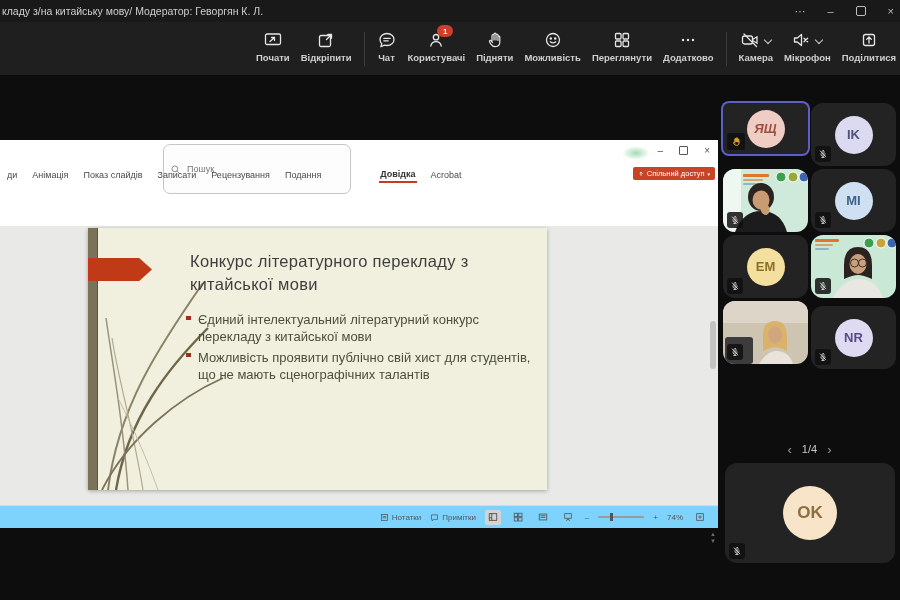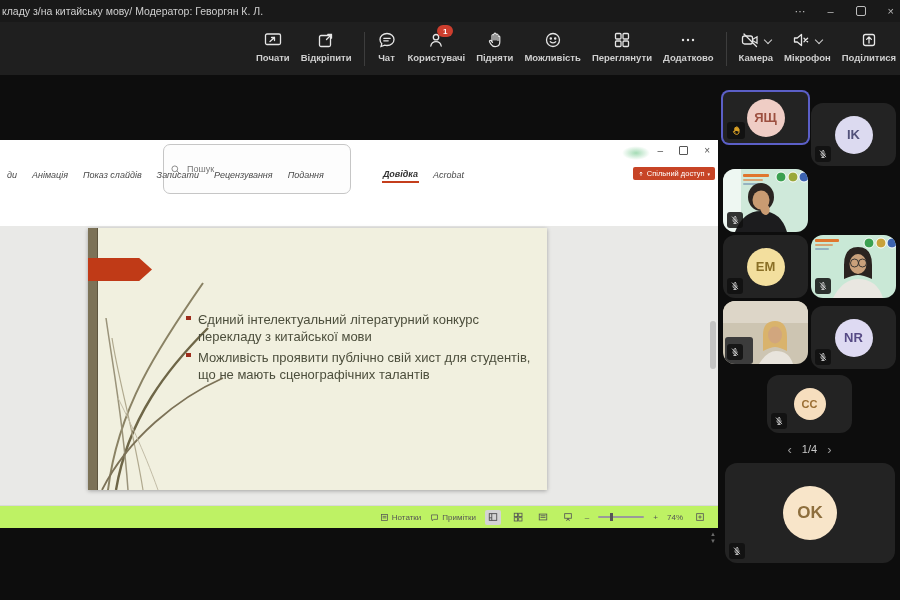--- a/index.html
+++ b/index.html
@@ -37,21 +37,21 @@
   
   .ppt{position:absolute;left:0;top:65px;width:718px;height:388px;background:#fff;}
   .ppt-search{position:absolute;left:163px;top:4px;width:174px;height:16px;border:1px solid #c6c6c6;border-radius:7px;
     background:#fdfdfd;display:flex;align-items:center;gap:4px;padding:16px 6px;}
   .ppt-search input{border:none;outline:none;background:transparent;font-family:inherit;font-size:9px;color:#666;width:140px;}
   .ppt-winctrl{position:absolute;right:8px;top:2px;display:flex;gap:16px;color:#555;font-size:10px;align-items:center;height:16px;}
   .ppt-wc-max{width:7px;height:7px;border:1px solid #555;border-radius:1px;}
   .green-smudge{position:absolute;left:622px;top:6px;width:28px;height:14px;border-radius:50%;
     background:radial-gradient(ellipse at center,rgba(90,190,120,.55),rgba(90,190,120,0) 70%);}
   .ppt-tabs{position:absolute;left:0;top:26px;width:100%;height:17px;display:flex;align-items:center;gap:13px;
-    padding-left:6px;font-size:9px;color:#4a4a4a;box-sizing:border-box;font-style:italic;}
+    padding-left:6px;font-size:9px;color:#4a4a4a;box-sizing:border-box;}
   .ppt-tab{white-space:nowrap;cursor:pointer;padding:2px 1px;}
   .ppt-tab.active{font-weight:bold;color:#333;border-bottom:2px solid #c43e1c;margin-left:44px;}
   .share-btn{position:absolute;right:3px;top:27px;height:13px;background:#c74426;color:#fff;font-size:7.5px;
     border:none;border-radius:2px;display:flex;align-items:center;gap:3px;padding:0 5px;font-family:inherit;cursor:pointer;}
   .slide-area{position:absolute;left:0;top:86px;width:718px;height:279px;background:#e9e9e7;}
 
   
   .slide{position:absolute;left:88px;top:2px;width:459px;height:262px;background:#f1f0df;box-shadow:0 1px 4px rgba(0,0,0,.3);overflow:hidden;}
   .slide-bar{position:absolute;left:0;top:0;width:9px;height:100%;background:#7c7257;border-right:1px solid #5e553f;}
   .slide-arrow{position:absolute;left:0;top:30px;width:64px;height:23px;background:#c03a17;
@@ -59,21 +59,21 @@
   .grass{position:absolute;left:0;top:0;width:140px;height:262px;}
   .slide-title{position:absolute;left:102px;top:22px;width:350px;font-size:16.5px;line-height:1.4;color:#3e3e3e;letter-spacing:.3px;}
   .slide-bullets{position:absolute;left:98px;top:84px;width:358px;margin:0;padding:0;list-style:none;}
   .slide-bullets li{position:relative;padding-left:12px;margin-bottom:4px;font-size:13px;line-height:1.3;color:#4c4e3c;}
   .slide-bullets li::before{content:"";position:absolute;left:0;top:3.5px;width:5px;height:4px;background:#9e2d1c;}
 
   .ppt-scroll{position:absolute;right:1px;top:90px;width:8px;height:270px;}
   .ppt-scroll .thumb{position:absolute;left:1px;top:5px;width:6px;height:48px;background:#c4c4c4;border-radius:3px;}
   .ppt-scroll .nav{position:absolute;left:0;top:215px;width:8px;color:#6a6a6a;font-size:6px;line-height:7px;text-align:center;}
 
-  .ppt-status{position:absolute;left:0;top:365px;width:718px;height:23px;background:#bef264;border-top:1px solid #d9d9d9;
+  .ppt-status{position:absolute;left:0;top:365px;width:718px;height:23px;background:#7dd3fc;border-top:1px solid #d9d9d9;
     display:flex;align-items:center;justify-content:flex-end;gap:9px;padding-right:10px;box-sizing:border-box;
     font-size:8px;color:#555;}
   .st-item{display:flex;align-items:center;gap:3px;cursor:pointer;}
   .view-ico{width:16px;height:15px;display:flex;align-items:center;justify-content:center;border-radius:2px;cursor:pointer;color:#555;}
   .view-ico.sel{background:#d4d4d4;}
   .zoom-track{position:relative;width:46px;height:2px;background:#9a9a9a;border-radius:1px;}
   .zoom-thumb{position:absolute;left:12px;top:-3px;width:3px;height:8px;background:#555;}
 
   
   .tile{position:absolute;background:#232323;border-radius:12px;overflow:hidden;}
@@ -271,20 +271,21 @@
           <svg class="grass" viewBox="0 0 140 262" fill="none">
             <path d="M20 262 C30 180 70 120 115 55" stroke="#8a8264" stroke-width="2"></path>
             <path d="M28 262 C40 190 80 140 120 100" stroke="#6e6647" stroke-width="2.4"></path>
             <path d="M40 262 C35 190 25 140 18 90" stroke="#9a937a" stroke-width="1.5"></path>
             <path d="M55 262 C45 200 30 150 24 110" stroke="#b0a98e" stroke-width="1.2"></path>
             <path d="M14 262 C40 210 90 170 135 150" stroke="#7c7257" stroke-width="1.8"></path>
             <path d="M70 262 C55 220 40 190 30 170" stroke="#c2bca6" stroke-width="1"></path>
           </svg>
           <div class="slide-bar"></div>
           <div class="slide-arrow"></div>
+          <div class="slide-title">Конкурс літературного перекладу з китайської мови</div>
           <ul class="slide-bullets">
             <li>Єдиний інтелектуальний літературний конкурс перекладу з китайської мови</li>
             <li>Можливість проявити публічно свій хист для студентів, що не мають сценографічних талантів</li>
           </ul>
         </div>
         <div class="ppt-scroll">
           <div class="thumb"></div>
           <div class="nav">▲<br>▼</div>
         </div>
       </div>
@@ -339,21 +340,21 @@
           <svg width="10" height="10" viewBox="0 0 12 12" fill="none" stroke="#555" stroke-width="1">
               <rect x="2" y="2" width="8" height="8"></rect>
               <path d="M4 6 h4 M6 4 v4"></path>
             </svg>
         </span>
       </div>
     </div>
 
   </div>
 
-  <div class="tile selected" style="left:723px;top:92px;width:85px;height:51px;">
+  <div class="tile selected" style="left:723px;top:103px;width:85px;height:51px;font-style:italic;">
     <span class="avatar av-sm" style="background: rgb(239, 205, 197); color: rgb(156, 79, 63);">ЯЩ</span>
     <span class="hand-badge">
       <svg width="11" height="11" viewBox="0 0 16 16" fill="none" stroke="#f2b32a" stroke-width="1.4" stroke-linecap="round">
           <path d="M5.5 8.5 V4.5 a.8.8 0 0 1 1.6 0 V8 M7.1 8 V3.5 a.8.8 0 0 1 1.6 0 V8 M8.7 8 V4 a.8.8 0 0 1 1.6 0 v4.5 M10.3 8.8 V6 a.7.7 0 0 1 1.4 0 v4 c0 2.2-1.4 3.6-3.6 3.6 c-1.7 0-2.6-.7-3.4-2 l-1.1-1.8 a.8.8 0 0 1 1.3-.8 l1 1.2"></path>
         </svg>
     </span>
   </div>
   <div class="tile" style="left:811px;top:103px;width:85px;height:63px;">
     <span class="avatar av-sm" style="background: rgb(220, 218, 240); color: rgb(82, 82, 122);">IK</span>
     <span class="mic-badge">
@@ -378,20 +379,29 @@
       <path d="M12 63 Q20 42 38 42 Q58 42 64 63 Z" fill="#1c1c1e"></path>
       <ellipse cx="42" cy="40" rx="4.5" ry="6" fill="#c99b72" transform="rotate(-18 42 40)"></ellipse>
     </svg>
     <span class="mic-badge">
       <svg width="10" height="10" viewBox="0 0 16 16" fill="none" stroke="#e8e8e8" stroke-width="1.2" stroke-linecap="round">
           <rect x="6.4" y="2.5" width="3.2" height="6" rx="1.6"></rect>
           <path d="M4.5 8 a3.5 3.5 0 0 0 7 0 M8 11.5 V13.5 M6 13.5 h4 M3.5 3 L12.5 12.5"></path>
         </svg>
     </span>
   </div>
+  <div class="tile" style="left:811px;top:169px;width:85px;height:63px;">
+    <span class="avatar av-sm" style="background: rgb(207, 224, 242); color: rgb(63, 98, 136);">MI</span>
+    <span class="mic-badge">
+      <svg width="10" height="10" viewBox="0 0 16 16" fill="none" stroke="#e8e8e8" stroke-width="1.2" stroke-linecap="round">
+          <rect x="6.4" y="2.5" width="3.2" height="6" rx="1.6"></rect>
+          <path d="M4.5 8 a3.5 3.5 0 0 0 7 0 M8 11.5 V13.5 M6 13.5 h4 M3.5 3 L12.5 12.5"></path>
+        </svg>
+    </span>
+  </div>
   <div class="tile" style="left:723px;top:235px;width:85px;height:63px;">
     <span class="avatar av-sm" style="background: rgb(243, 223, 158); color: rgb(138, 111, 38);">EM</span>
     <span class="mic-badge">
       <svg width="10" height="10" viewBox="0 0 16 16" fill="none" stroke="#e8e8e8" stroke-width="1.2" stroke-linecap="round">
           <rect x="6.4" y="2.5" width="3.2" height="6" rx="1.6"></rect>
           <path d="M4.5 8 a3.5 3.5 0 0 0 7 0 M8 11.5 V13.5 M6 13.5 h4 M3.5 3 L12.5 12.5"></path>
         </svg>
     </span>
   </div>
   <div class="tile" style="left:811px;top:235px;width:85px;height:63px;">
@@ -434,29 +444,20 @@
   </div>
   <div class="tile" style="left:811px;top:306px;width:85px;height:63px;">
     <span class="avatar av-sm" style="background: rgb(222, 218, 242); color: rgb(86, 74, 133);">NR</span>
     <span class="mic-badge">
       <svg width="10" height="10" viewBox="0 0 16 16" fill="none" stroke="#e8e8e8" stroke-width="1.2" stroke-linecap="round">
           <rect x="6.4" y="2.5" width="3.2" height="6" rx="1.6"></rect>
           <path d="M4.5 8 a3.5 3.5 0 0 0 7 0 M8 11.5 V13.5 M6 13.5 h4 M3.5 3 L12.5 12.5"></path>
         </svg>
     </span>
   </div>
-  <div class="tile" style="left:767px;top:375px;width:85px;height:58px;">
-    <span class="avatar av-xs" style="background: rgb(246, 222, 190); color: rgb(154, 110, 51);">CC</span>
-    <span class="mic-badge">
-      <svg width="10" height="10" viewBox="0 0 16 16" fill="none" stroke="#e8e8e8" stroke-width="1.2" stroke-linecap="round">
-          <rect x="6.4" y="2.5" width="3.2" height="6" rx="1.6"></rect>
-          <path d="M4.5 8 a3.5 3.5 0 0 0 7 0 M8 11.5 V13.5 M6 13.5 h4 M3.5 3 L12.5 12.5"></path>
-        </svg>
-    </span>
-  </div>
 
   <div class="pagination">
     <span class="pg-arrow">‹</span>
     <span>1/4</span>
     <span class="pg-arrow">›</span>
   </div>
 
   <div class="tile" style="left:725px;top:463px;width:170px;height:100px;">
     <span class="avatar av-lg" style="background: rgb(248, 229, 201); color: rgb(141, 110, 61);">OK</span>
     <span class="mic-badge">

